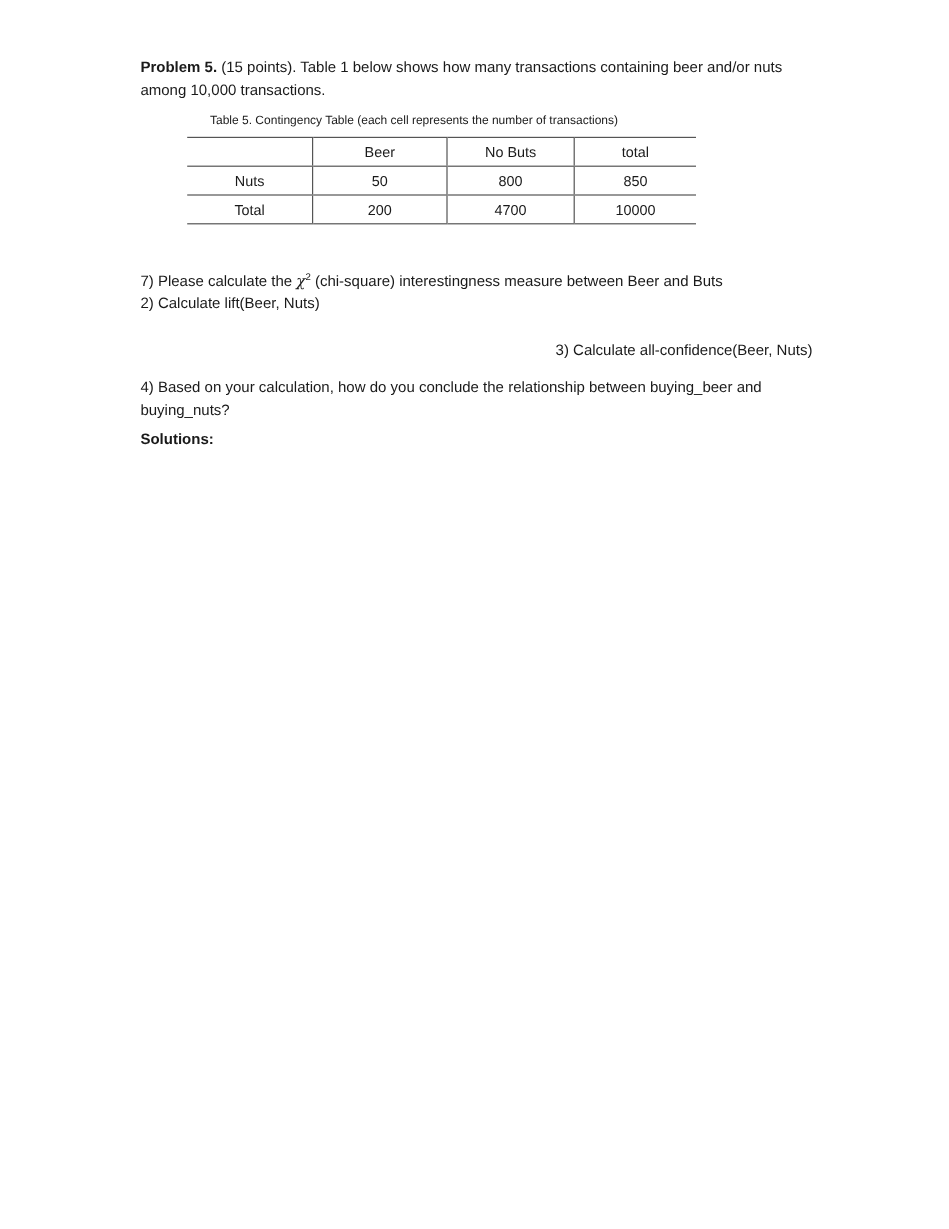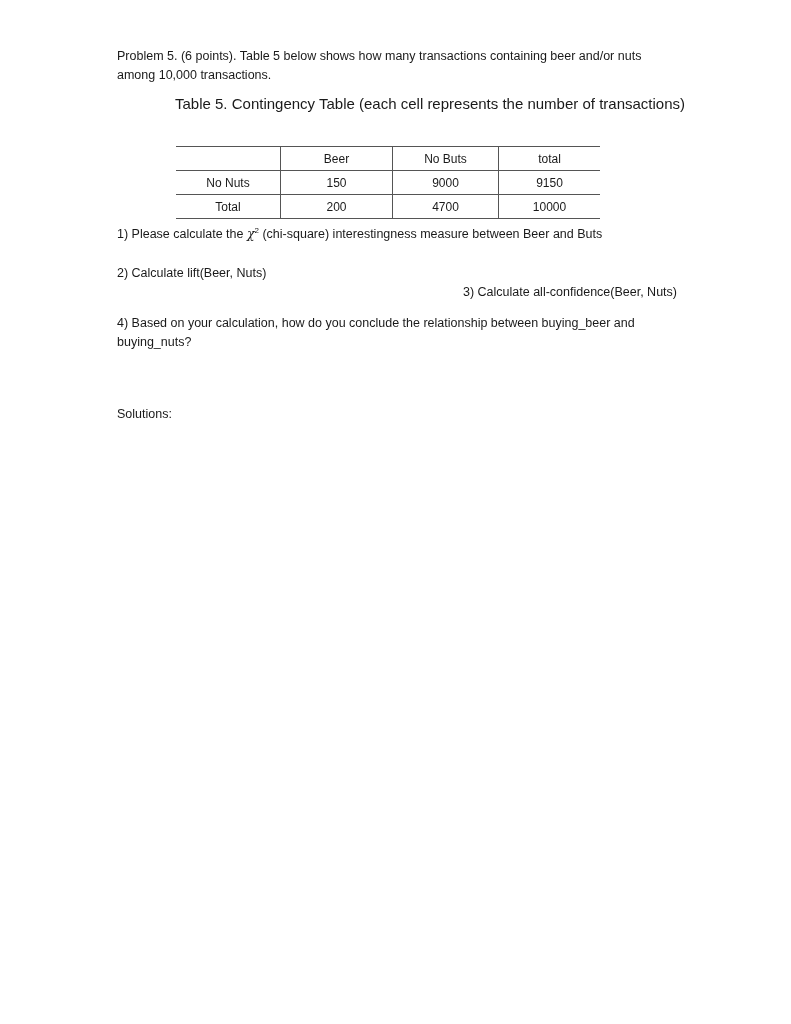--- a/index.html
+++ b/index.html
@@ -1,58 +1,58 @@
 <!DOCTYPE html>
 <html><head>
 <meta charset="utf-8">
 <style>
   html, body { margin: 0; padding: 0; background: #ffffff; }
   body { width: 791px; height: 1024px; position: relative; overflow: hidden;
          font-family: "Liberation Sans", sans-serif; color: #1a1a1a; font-size: 12.5px; }
   .para { position: absolute; left: 117px; width: 560px; line-height: 19px; }
-  .bold { font-weight: normal; margin-top: 48px; }
-  .caption { position: absolute; left: 175px; top: 95px; font-size: 15px; }
-  table.ct { position: absolute; left: 176px; top: 114px; width: 424px; border-collapse: collapse; font-size: 12px; margin-top: 32px; }
+  .bold { font-weight: bold; }
+  .caption { position: absolute; left: 175px; top: 95px; font-size: 10px; }
+  table.ct { position: absolute; left: 156px; top: 114px; width: 424px; border-collapse: collapse; font-size: 12px; }
   table.ct td { height: 23px; padding: 0; text-align: center; border-top: 1.5px solid #555; border-bottom: 1.5px solid #555; }
   table.ct td + td { border-left: 1.5px solid #555; }
   table.ct tr:first-child td { border-top: 1.5px solid #555; }
   .chi sup { font-size: 8px; }
   .chi i { font-family: "DejaVu Serif", serif; }
 </style>
 </head>
 <body>
 
 <div class="para" style="top:47px;">
-  <span class="bold">Problem 5.</span><span> (6 points). Table 5 below shows how many transactions containing beer and/or nuts among 10,000 transactions.</span>
+  <span class="bold">Problem 5.</span><span> (15 points). Table 1 below shows how many transactions containing beer and/or nuts among 10,000 transactions.</span>
 </div>
 
 <div class="caption">Table 5. Contingency Table (each cell represents the number of transactions)</div>
 
 <table class="ct">
   <tbody>
       <tr>
     <td style="width:104px"></td>
     <td style="width:111px">Beer</td>
     <td style="width:105px">No Buts</td>
     <td>total</td>
   </tr>
   <tr>
-    <td>No Nuts</td>
-    <td>150</td>
-    <td>9000</td>
-    <td>9150</td>
+    <td>Nuts</td>
+    <td>50</td>
+    <td>800</td>
+    <td>850</td>
   </tr>
   <tr>
     <td>Total</td>
     <td>200</td>
     <td>4700</td>
     <td>10000</td>
   </tr>
 </tbody>
   </table>
 
 <div class="para chi" style="top:221px;">
-  <span>1) Please calculate the </span><i>χ</i><sup>2</sup><span> (chi-square) interestingness measure between Beer and Buts</span>
+  <span>7) Please calculate the </span><i>χ</i><sup>2</sup><span> (chi-square) interestingness measure between Beer and Buts</span>
 </div>
-<div class="para" style="top:264px;">2) Calculate lift(Beer, Nuts)</div>
+<div class="para" style="top:244px;">2) Calculate lift(Beer, Nuts)</div>
 <div class="para" style="top:283px;text-align:right;">3) Calculate all-confidence(Beer, Nuts)</div>
 <div class="para" style="top:314px;">4) Based on your calculation, how do you conclude the relationship between buying_beer and buying_nuts?</div>
 <div class="para bold" style="top:357px;">Solutions:</div>
 
 </body></html>

